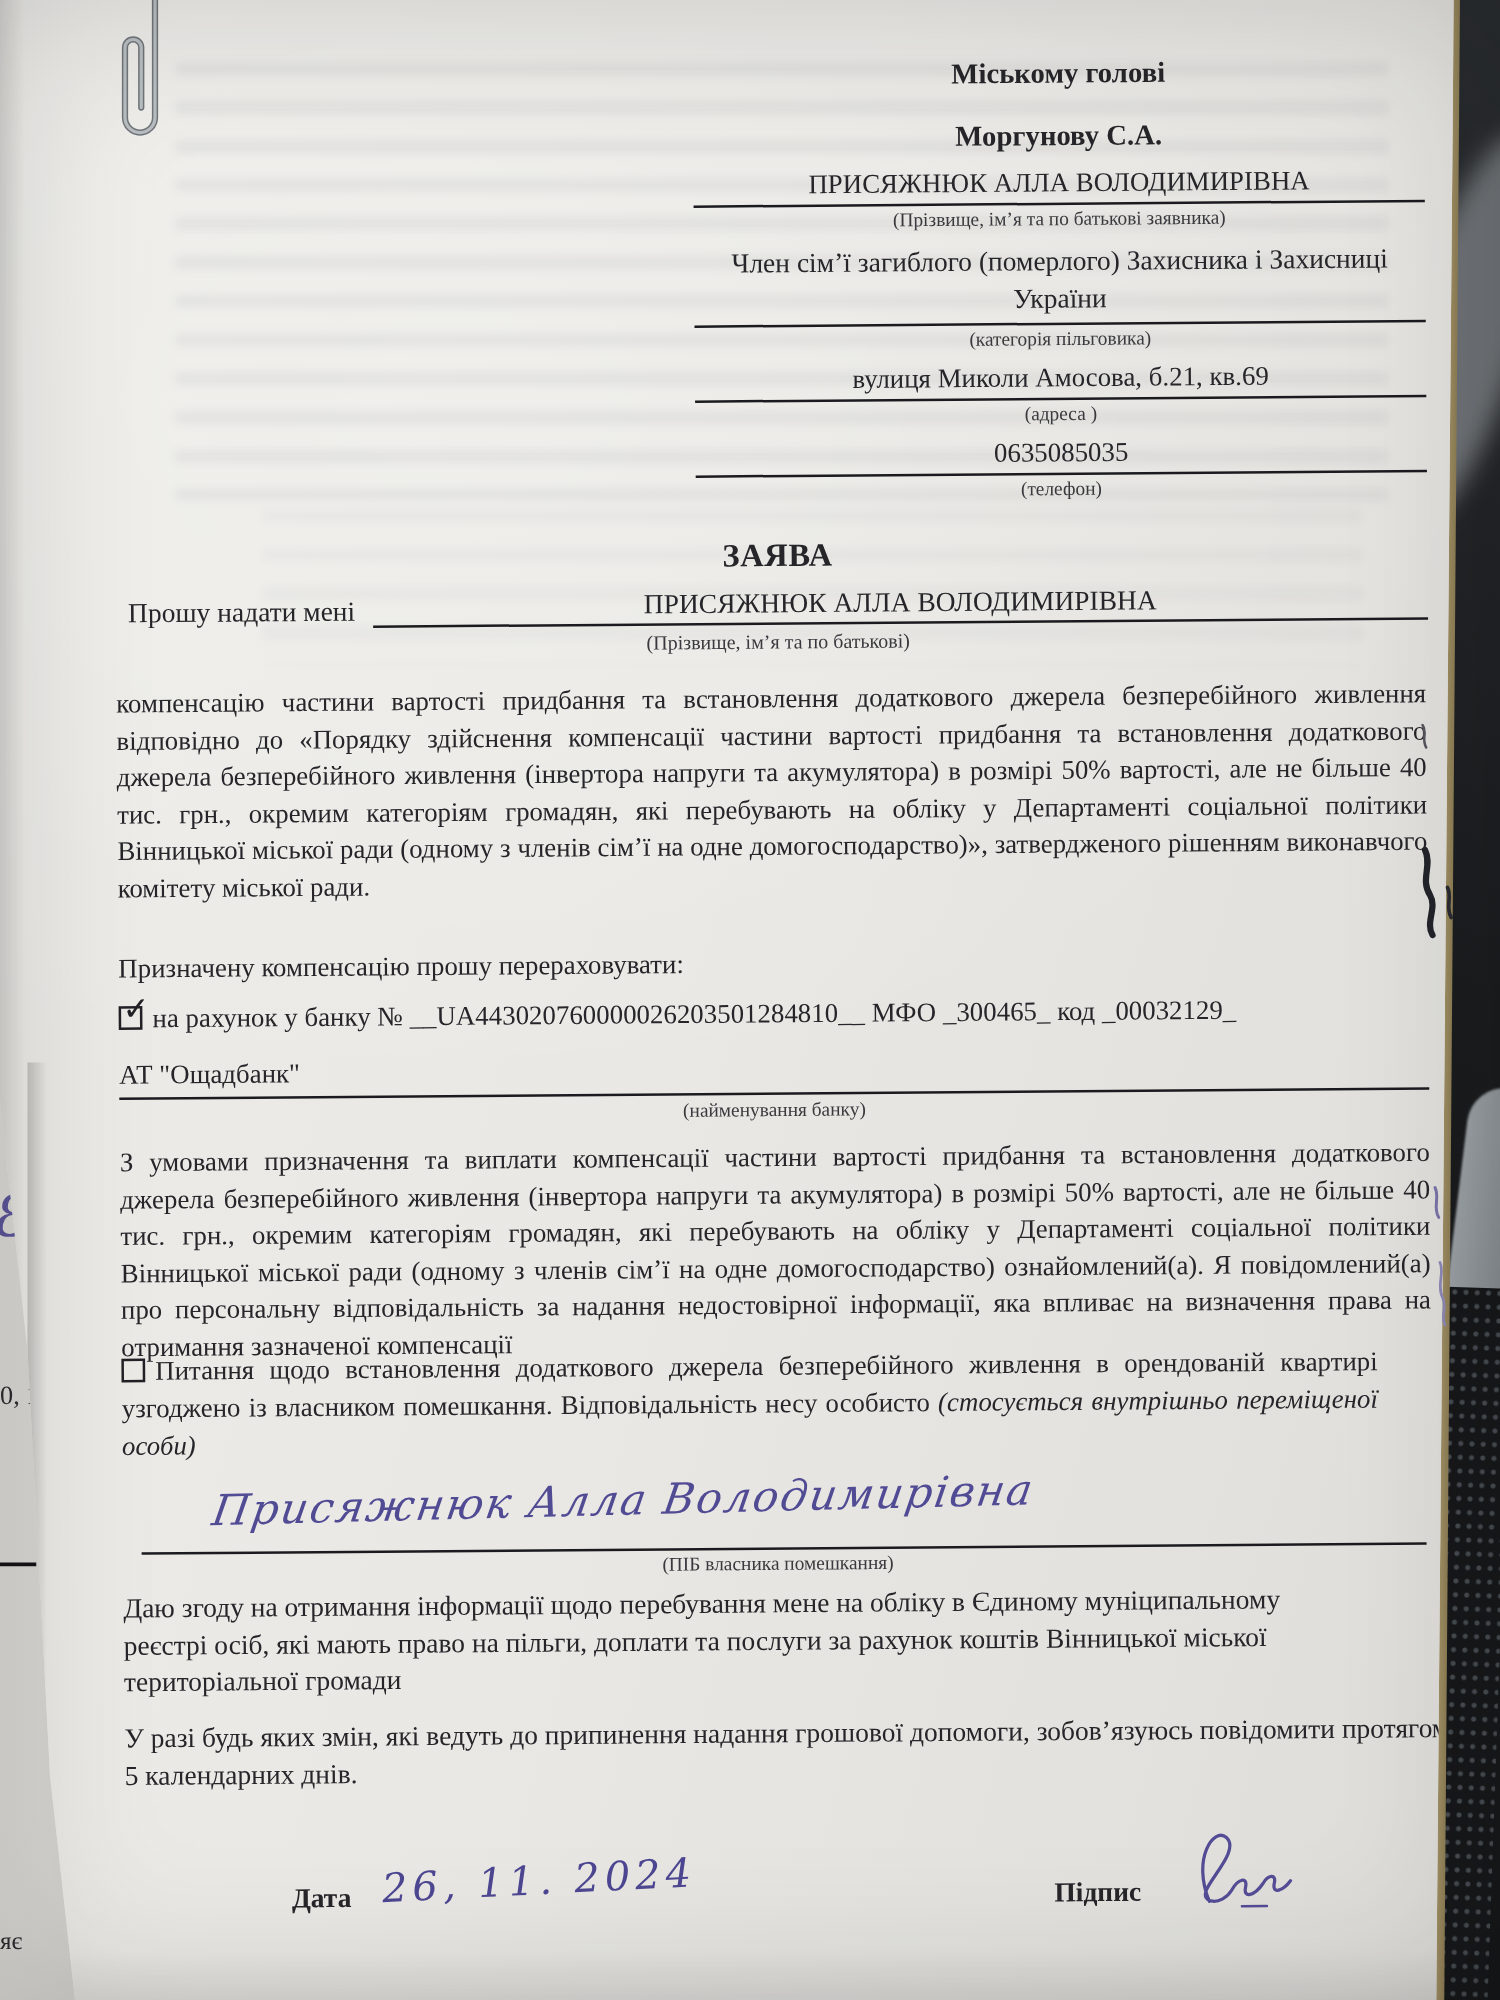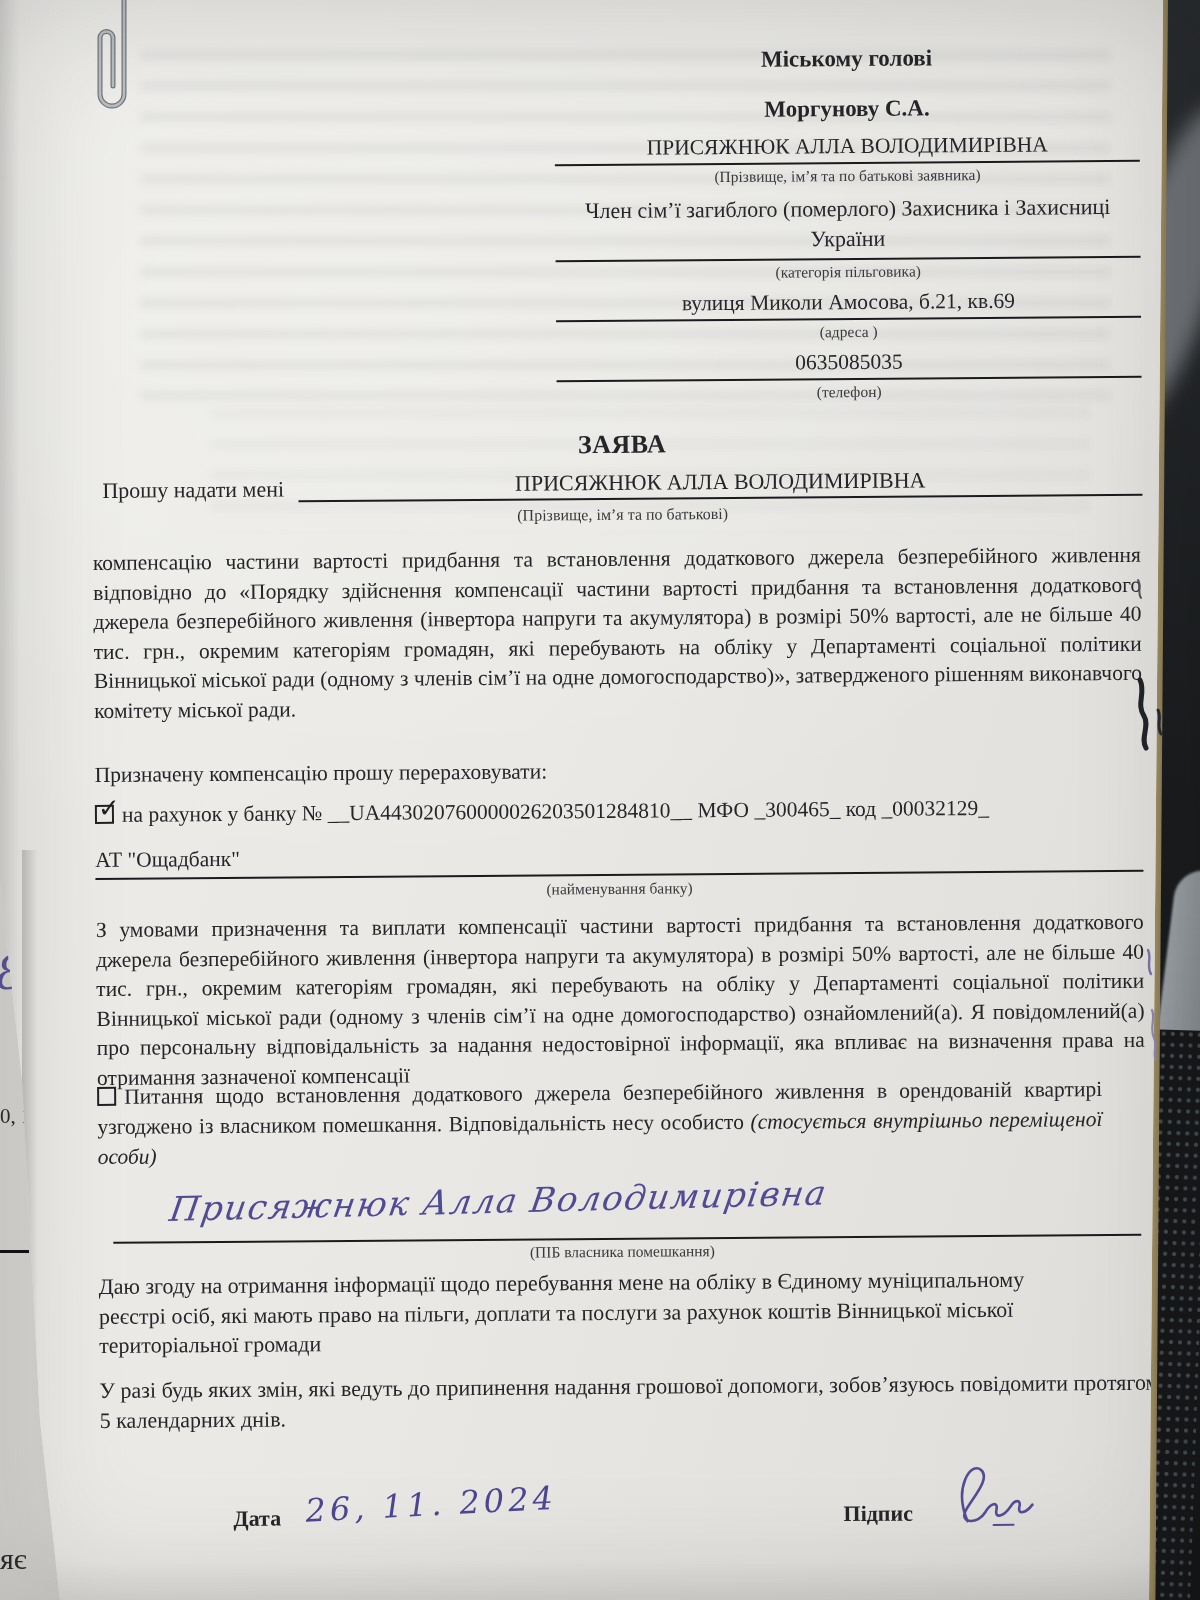--- a/index.html
+++ b/index.html
@@ -27,21 +27,21 @@
     background-size:9px 11px;transform:rotate(2deg);}
   .tan-edge{position:absolute;left:1134px;top:-4px;width:34px;height:1610px;
     background:linear-gradient(90deg,#cdbd90,#b3a276 60%,#8e7e55);
     transform:rotate(0.45deg);transform-origin:top left;}
 
   
   .under-sheet{position:absolute;left:0;top:836px;width:64px;height:764px;background:linear-gradient(90deg,#dbd9d5,#d2d0cc);overflow:hidden;}
   .under-note1{position:absolute;left:-4px;top:110px;font-size:46px;font-style:italic;color:var(--ink);opacity:.85;}
   .under-note2{position:absolute;left:0px;top:268px;font-size:21px;color:#2c2c30;}
   .under-line{position:absolute;left:0;top:414px;width:29px;height:3px;background:#141416;}
-  .under-note3{position:absolute;left:0px;top:706px;font-size:30px;color:#2c2c30;}
+  .under-note3{position:absolute;left:0px;top:706px;font-size:20px;color:#2c2c30;}
 
   
   .paper{position:absolute;inset:0;
     background:
       radial-gradient(120% 60% at 30% 20%, rgba(255,255,255,.25), rgba(255,255,255,0) 60%),
       linear-gradient(105deg,#edecE8 0%,#e9e8e4 45%,#e2e1dd 80%,#dcdbd7 100%);
     background-color:#e9e8e4;
     clip-path:polygon(0 0,1163px 0,1149px 1600px,60px 1600px,40px 1420px,22px 1080px,0 880px);
   }
   .paper-shade{position:absolute;inset:0;pointer-events:none;

